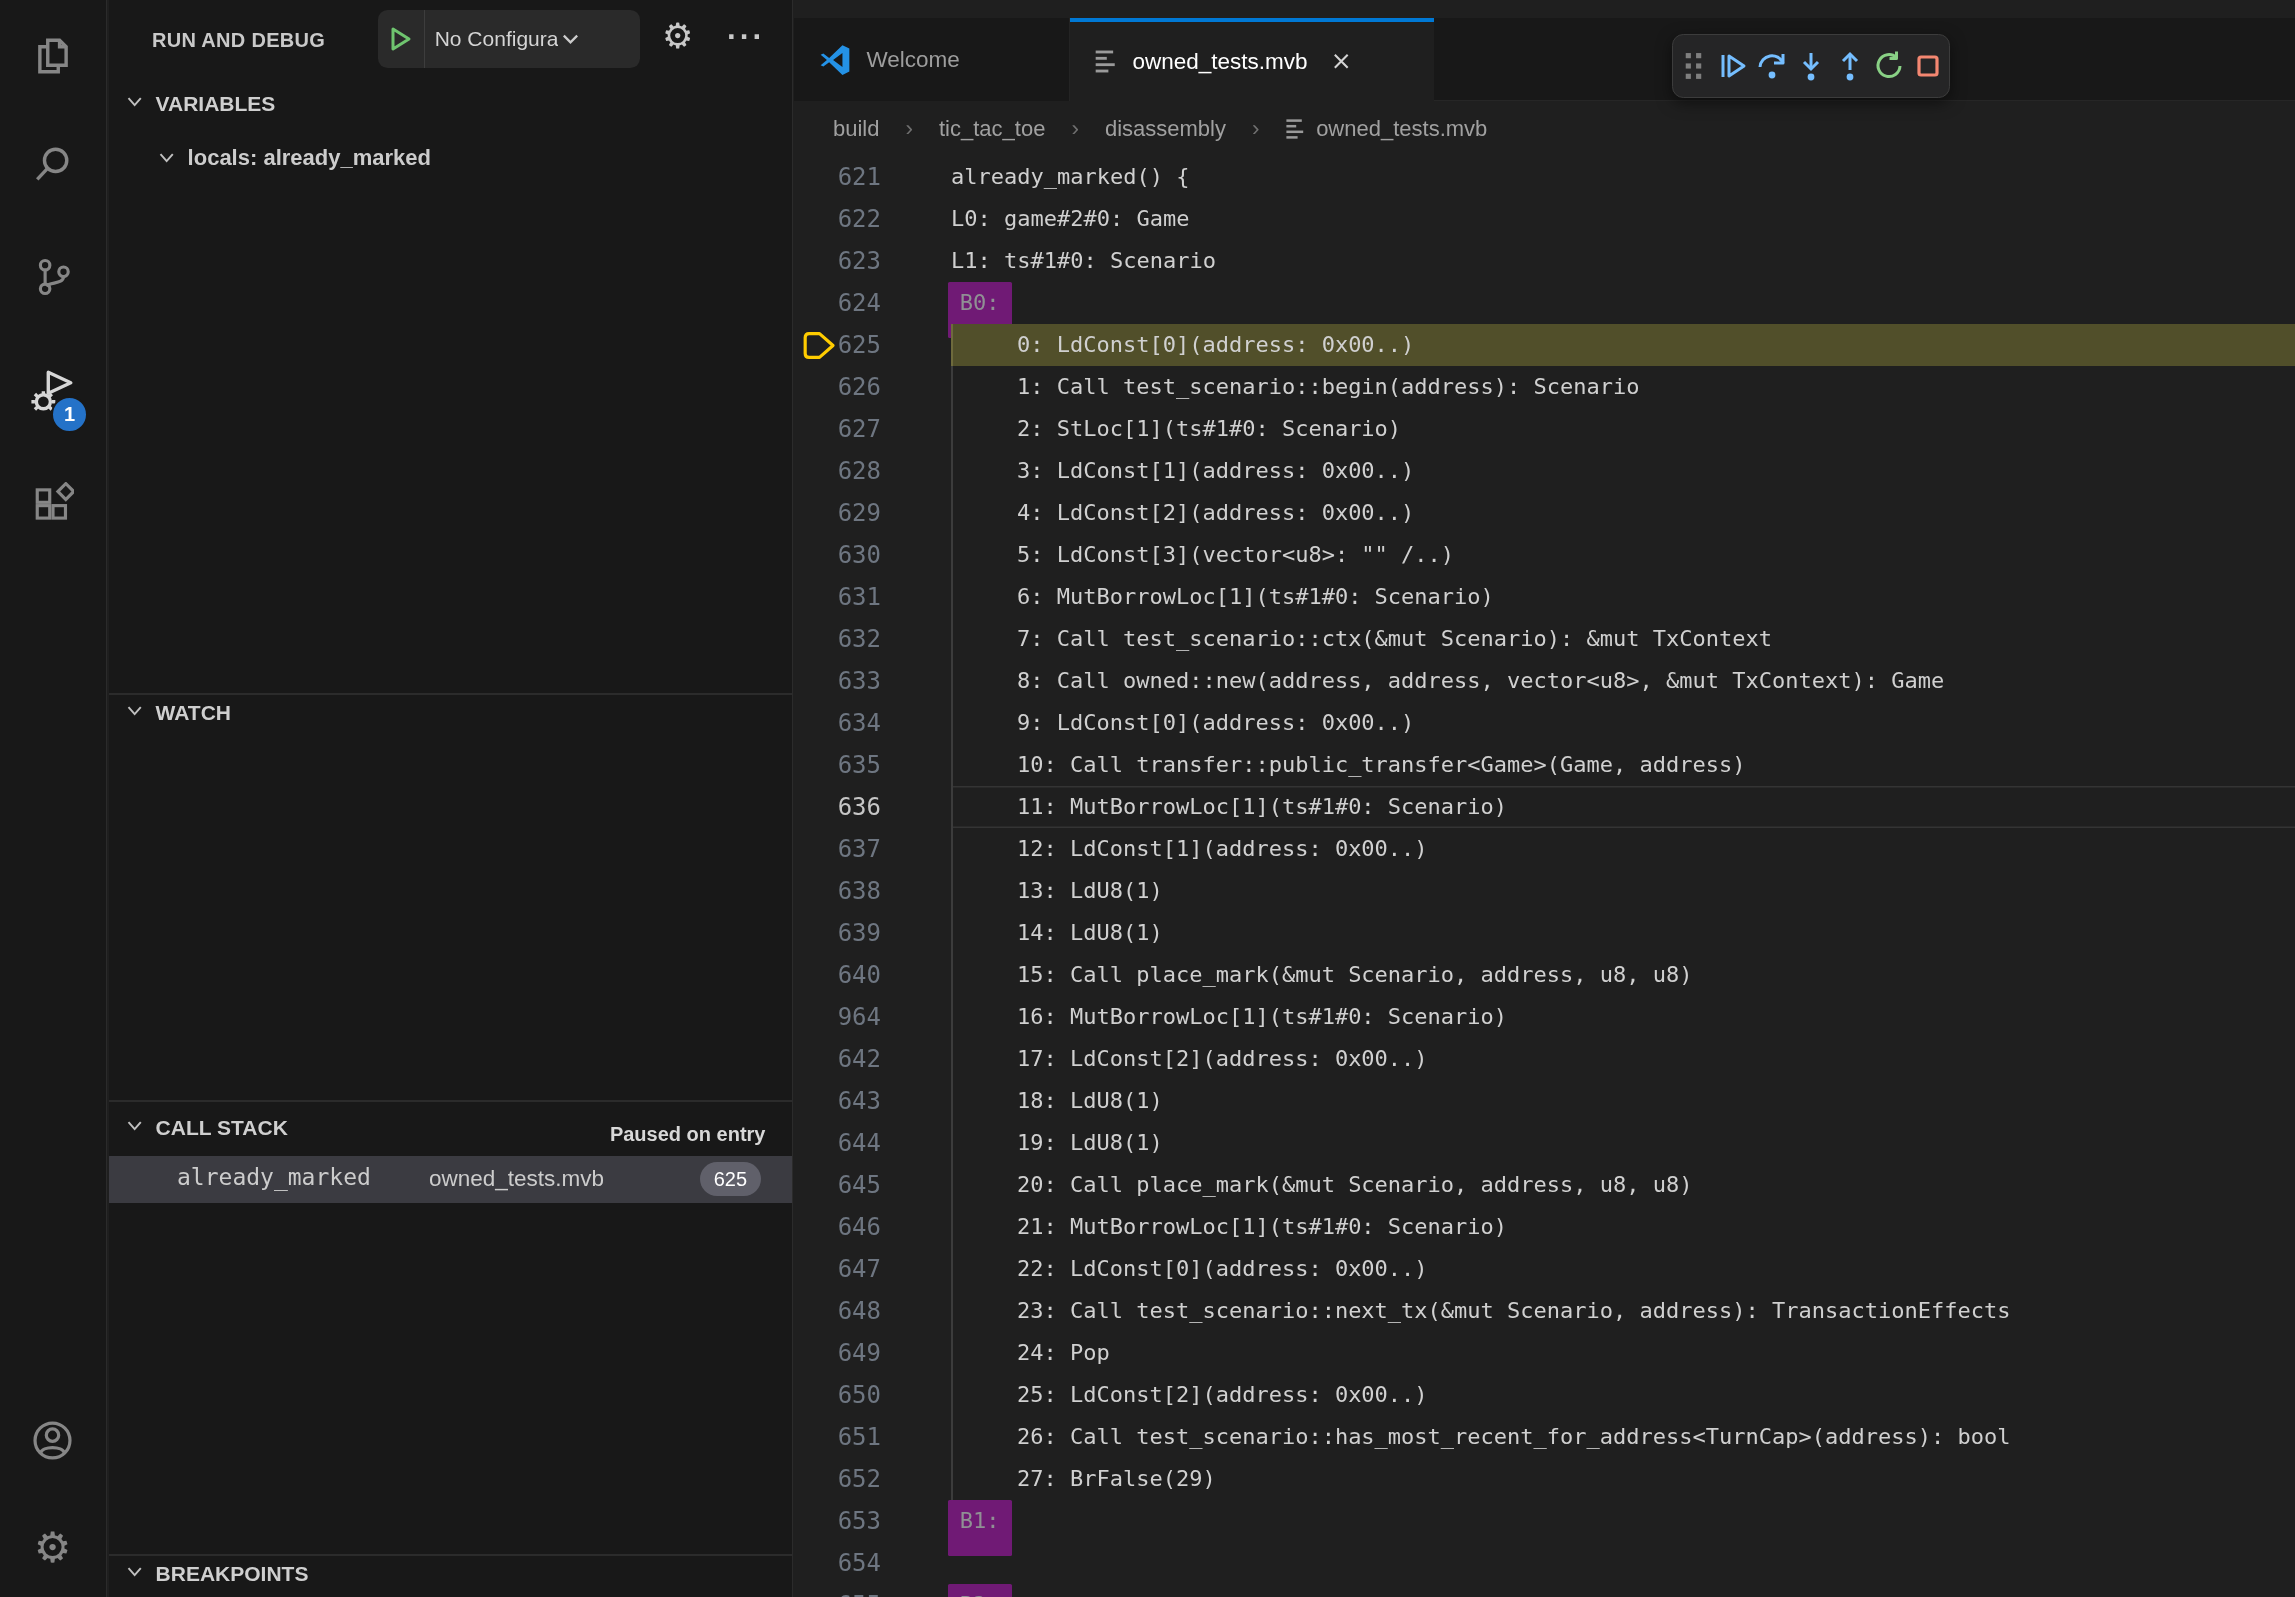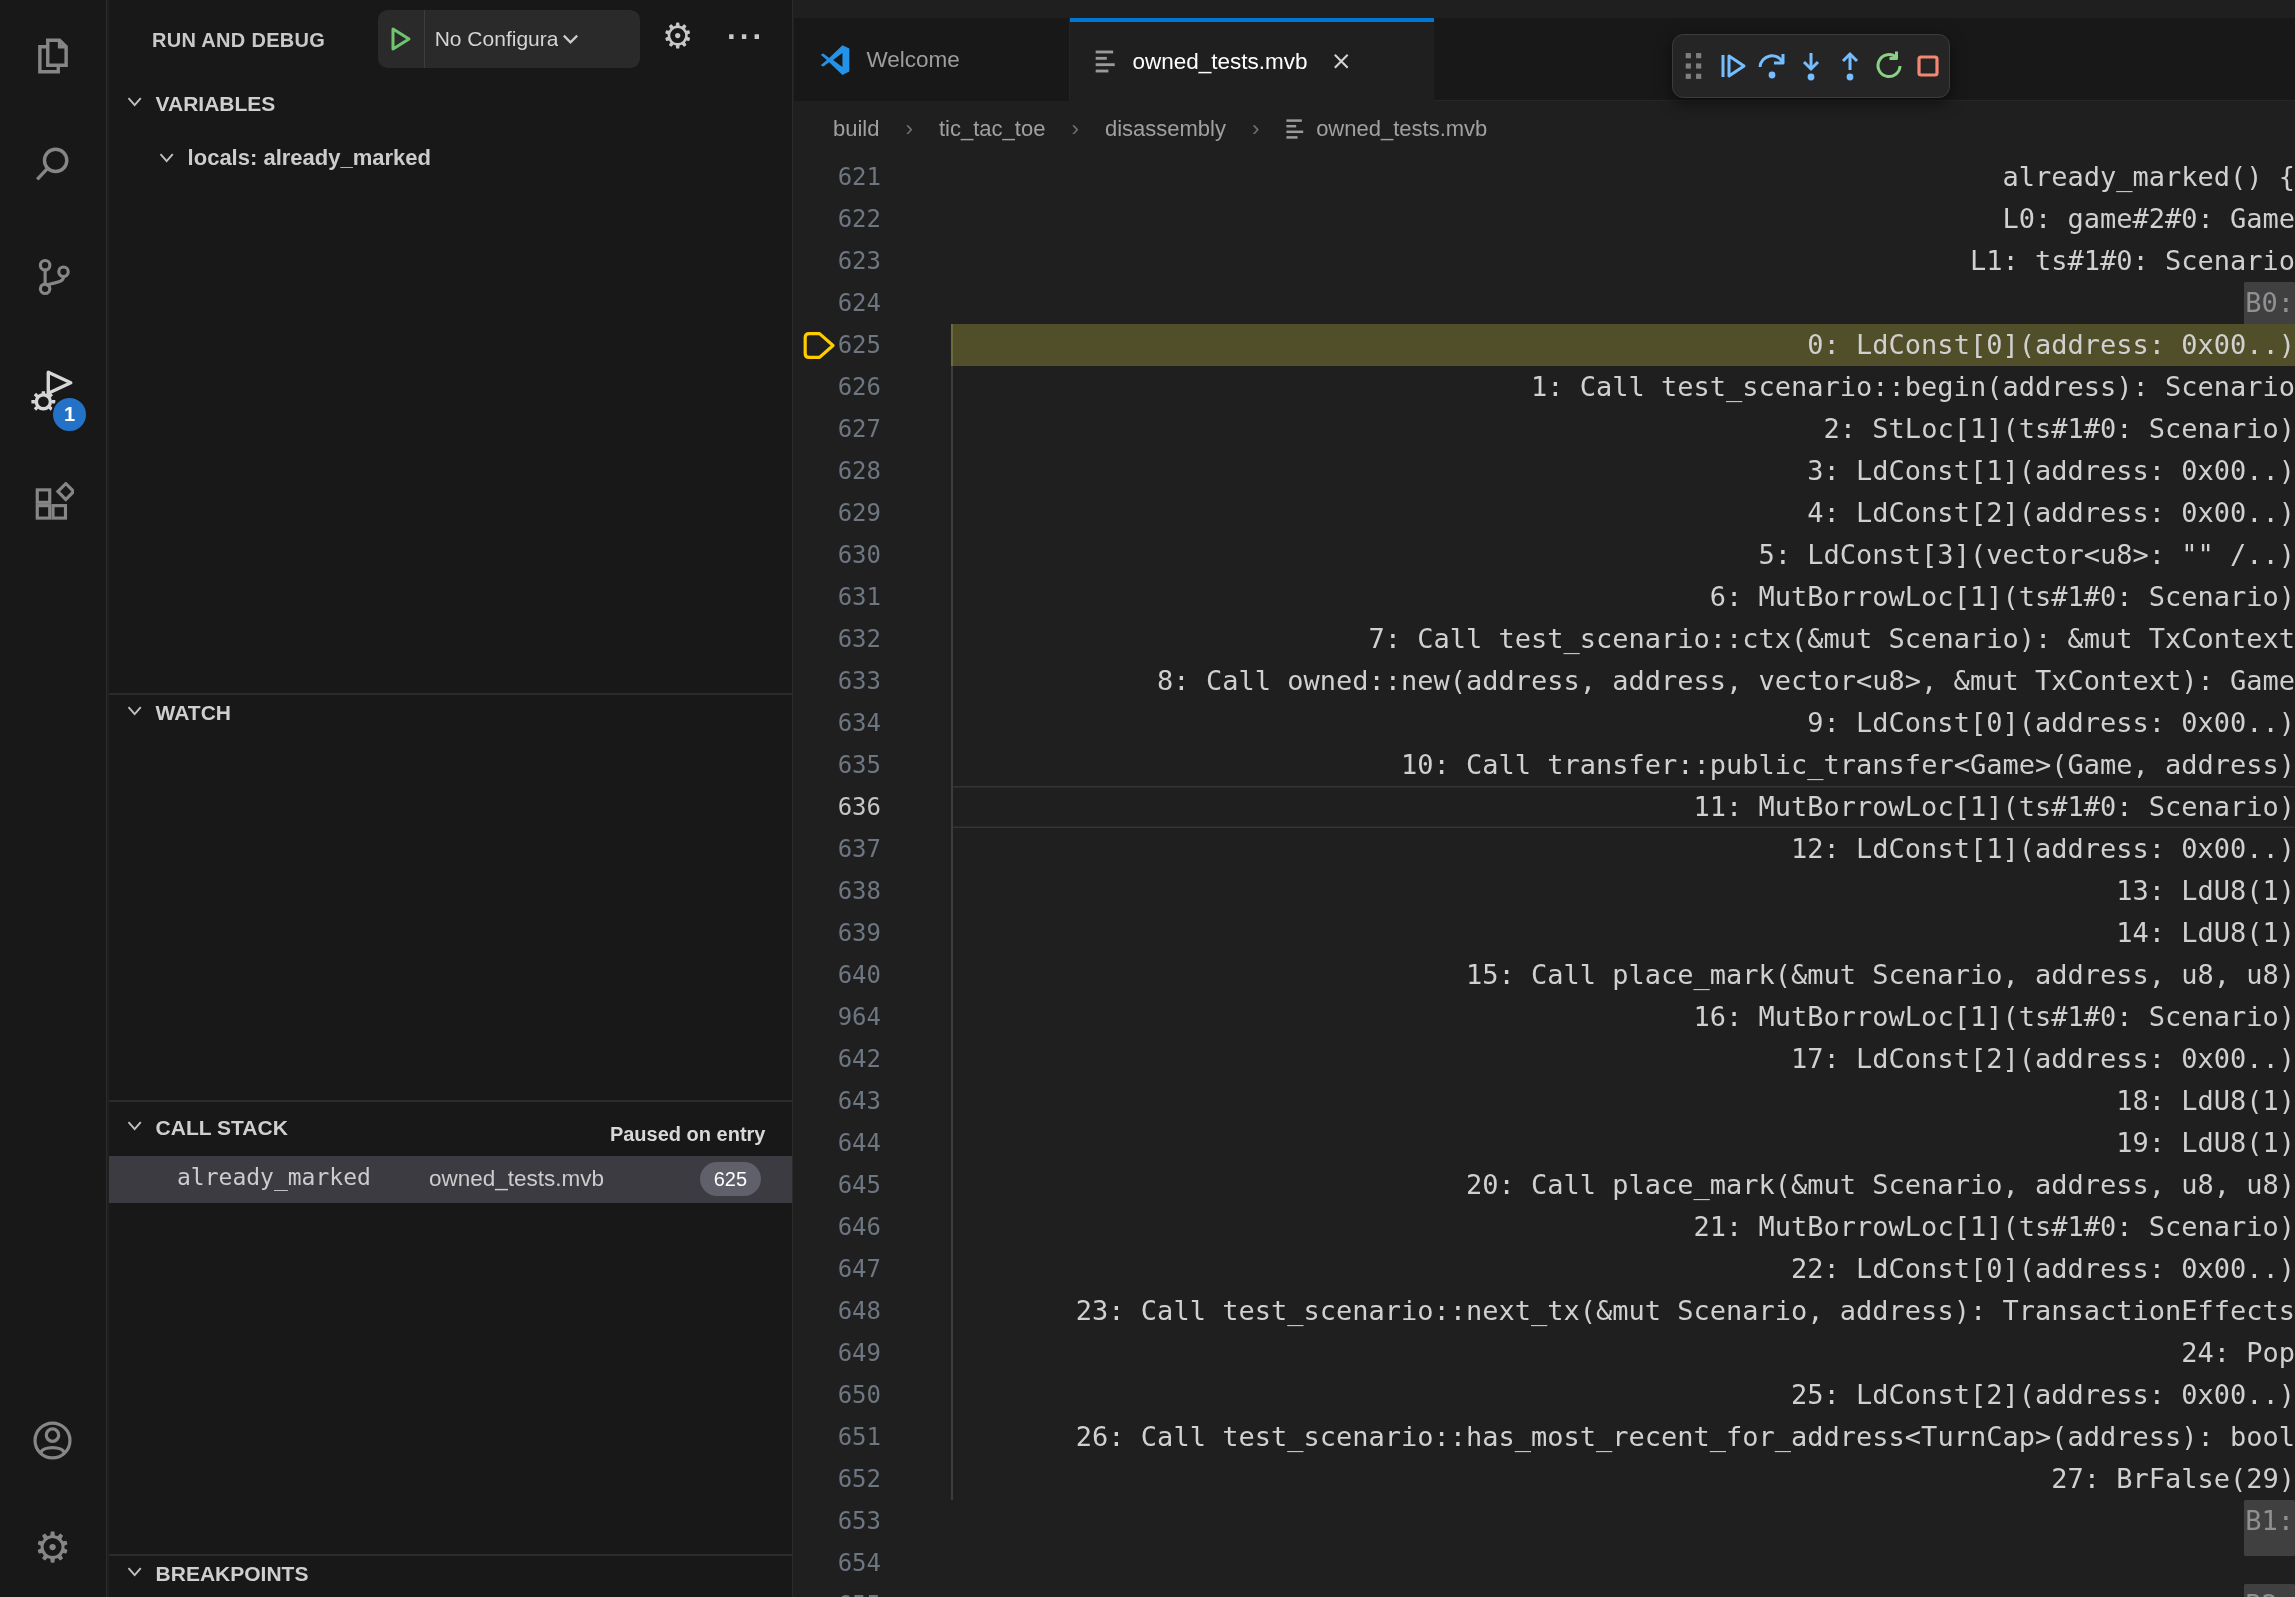--- a/index.html
+++ b/index.html
@@ -83,28 +83,28 @@
              justify-content:center; cursor:pointer; }
 
   .code { position:absolute; top:138px; left:0; right:0; bottom:0; overflow:hidden; }
   .crow { display:flex; height:42px; align-items:stretch; }
   .gutter { width:157px; position:relative; flex:none; }
   .lnum { position:absolute; right:70px; top:0; line-height:42px;
           font-family:"DejaVu Sans Mono", monospace; font-size:24px; color:#6e7681; }
   .crow.cursor .lnum { color:#c6c6c6; }
   .marker { position:absolute; left:8px; top:5.6px; }
   .ccode { flex:1; position:relative; font-family:"DejaVu Sans Mono", monospace;
-           font-size:27px; line-height:42px; color:#d0d0d0; white-space:pre;text-align:right; }
+           font-size:22px; line-height:42px; color:#d0d0d0; white-space:pre; }
   .ccode.guide::before { content:""; position:absolute; left:0; top:0; bottom:0;
                          width:1.6px; background:#3c3c3c; }
   .crow.exec .ccode { background:#514f2a; }
   .crow.exec .ccode.guide::before { background:#6e6a3c; }
   .crow.cursor .ccode { box-shadow: inset 0 1.6px 0 #343434, inset 0 -1.6px 0 #343434; }
   .ind-instr { padding-left:66px; display:inline-block; }
-  .blabel { display:inline-block; background:#404040; color:#909094; padding:0 1px;
+  .blabel { display:inline-block; background:#701a75; color:#909094; padding:0 12px;
             margin-left:-3.2px; border-radius:1.6px; height:56px; }
 </style>
 </head>
 <body>
 
 <nav class="activity">
   <div class="act-item" style="top:11.3px">
     <span>
       <svg width="42" height="42" viewBox="0 0 32 32" fill="none" stroke-width="2.6">
         <path d="M12 4 h9 l5 5 v14 h-14 z"></path>

